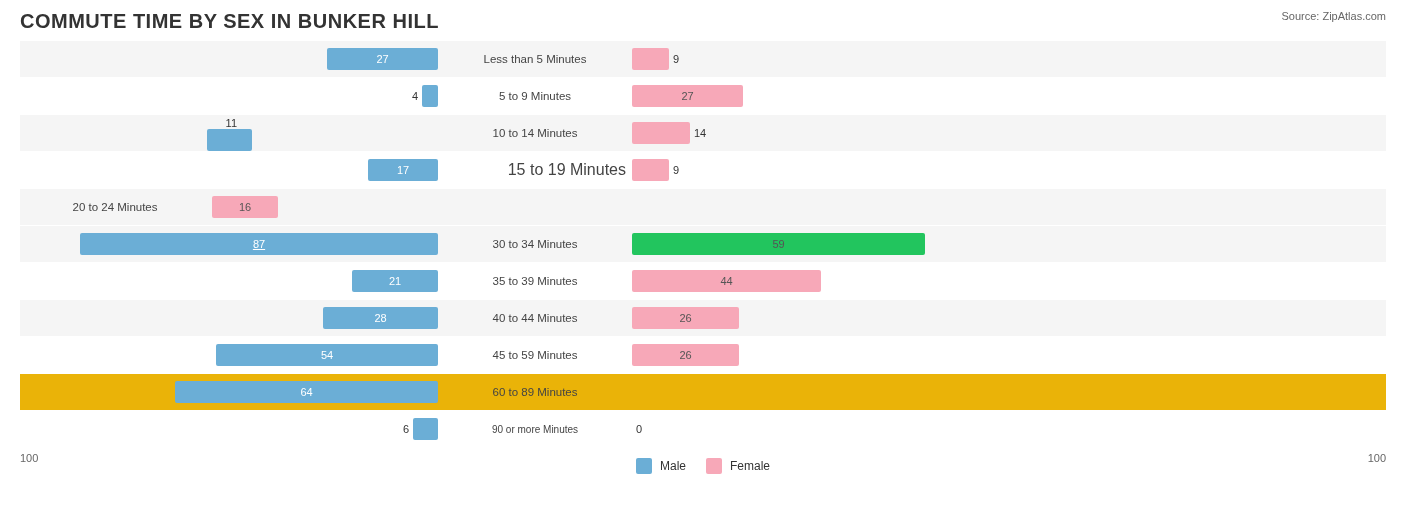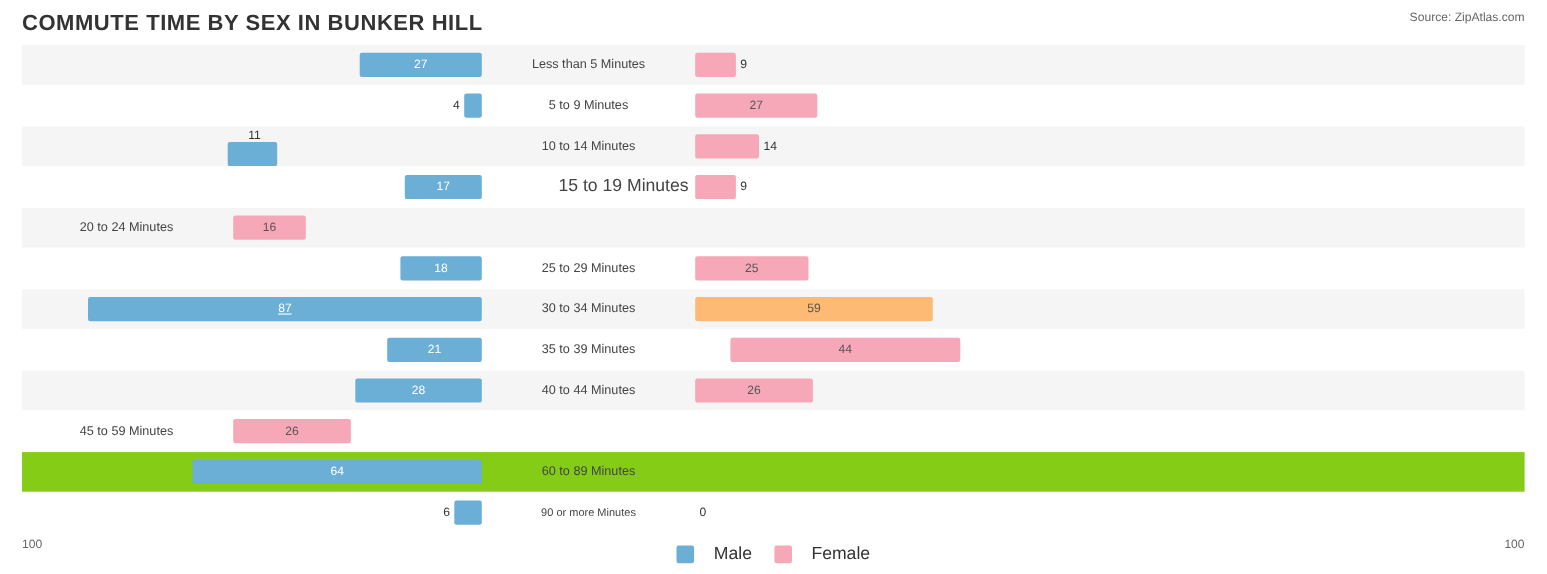--- a/index.html
+++ b/index.html
@@ -34,22 +34,22 @@
     .legend {
       display: flex;
       justify-content: center;
       align-items: center;
       gap: 20px;
       margin-top: 6px;
     }
     .legend-item {
       display: flex;
       align-items: center;
-      gap: 18px;
-      font-size: 16px;
+      gap: 8px;
+      font-size: 12px;
       color: #333;
     }
     .legend-box {
       width: 16px;
       height: 16px;
       border-radius: 2px;
     }
     .axis-labels {
       display: flex;
       justify-content: space-between;
@@ -123,60 +123,45 @@
       </div>
       <div style="display: flex; align-items: center; height: 36px; background: rgb(245, 245, 245); margin-bottom: 1px;">
         <div style="width: 190px; text-align: center; font-size: 11.5px; color: rgb(68, 68, 68); flex-shrink: 0; padding: 0px 4px;">20 to 24 Minutes</div>
         <div style="width: 420px; display: flex; align-items: center; justify-content: flex-start; height: 100%; padding-left: 2px;">
           <div style="height: 22px; background: rgb(247, 168, 184); border-radius: 2px; width: 66px; display: flex; align-items: center; justify-content: center; flex-shrink: 0;">
             <span style="font-size: 11px; color: rgb(85, 85, 85);">16</span>
           </div>
           <span style="font-size: 11px; color: rgb(51, 51, 51); margin-left: 4px; min-width: 20px;"></span>
         </div>
       </div>
-      <div style="display: flex; align-items: center; height: 36px; background: rgb(255, 255, 255); margin-bottom: 1px;">
-        <div style="width: 420px; display: flex; align-items: center; justify-content: flex-end; height: 100%; padding-right: 2px;">
-          <span style="font-size: 11px; color: rgb(51, 51, 51); margin-right: 4px; min-width: 20px; text-align: right;"></span>
-          <div style="height: 22px; background: rgb(107, 174, 214); border-radius: 2px; width: 74px; display: flex; align-items: center; justify-content: center; flex-shrink: 0;">
-            <span style="font-size: 11px; color: rgb(255, 255, 255);">18</span>
-          </div>
-        </div>
-        <div style="width: 190px; text-align: center; font-size: 11.5px; color: rgb(68, 68, 68); flex-shrink: 0; padding: 0px 4px;">25 to 29 Minutes</div>
-        <div style="width: 420px; display: flex; align-items: center; justify-content: flex-start; height: 100%; padding-left: 2px;">
-          <div style="height: 22px; background: rgb(247, 168, 184); border-radius: 2px; width: 103px; display: flex; align-items: center; justify-content: center; flex-shrink: 0;">
-            <span style="font-size: 11px; color: rgb(85, 85, 85);">25</span>
-          </div>
-          <span style="font-size: 11px; color: rgb(51, 51, 51); margin-left: 4px; min-width: 20px;"></span>
-        </div>
-      </div>
       <div style="display: flex; align-items: center; height: 36px; background: rgb(245, 245, 245); margin-bottom: 1px;">
         <div style="width: 420px; display: flex; align-items: center; justify-content: flex-end; height: 100%; padding-right: 2px;">
           <span style="font-size: 11px; color: rgb(51, 51, 51); margin-right: 4px; min-width: 20px; text-align: right;"></span>
           <div style="height: 22px; background: rgb(107, 174, 214); border-radius: 2px; width: 358px; display: flex; align-items: center; justify-content: center; flex-shrink: 0;">
             <span style="font-size: 11px; color: rgb(255, 255, 255); text-decoration: underline;">87</span>
           </div>
         </div>
         <div style="width: 190px; text-align: center; font-size: 11.5px; color: rgb(68, 68, 68); flex-shrink: 0; padding: 0px 4px;">30 to 34 Minutes</div>
         <div style="width: 420px; display: flex; align-items: center; justify-content: flex-start; height: 100%; padding-left: 2px;">
-          <div style="height: 22px; background: #fdba74; border-radius: 2px; width: 216px; display: flex; align-items: center; justify-content: center; flex-shrink: 0;">
+          <div style="height: 22px; background: #22c55e; border-radius: 2px; width: 293px; display: flex; align-items: center; justify-content: center; flex-shrink: 0;">
             <span style="font-size: 11px; color: rgb(85, 85, 85);">59</span>
           </div>
           <span style="font-size: 11px; color: rgb(51, 51, 51); margin-left: 4px; min-width: 20px;"></span>
         </div>
       </div>
       <div style="display: flex; align-items: center; height: 36px; background: rgb(255, 255, 255); margin-bottom: 1px;">
         <div style="width: 420px; display: flex; align-items: center; justify-content: flex-end; height: 100%; padding-right: 2px;">
           <span style="font-size: 11px; color: rgb(51, 51, 51); margin-right: 4px; min-width: 20px; text-align: right;"></span>
           <div style="height: 22px; background: rgb(107, 174, 214); border-radius: 2px; width: 86px; display: flex; align-items: center; justify-content: center; flex-shrink: 0;">
             <span style="font-size: 11px; color: rgb(255, 255, 255);">21</span>
           </div>
         </div>
         <div style="width: 190px; text-align: center; font-size: 11.5px; color: rgb(68, 68, 68); flex-shrink: 0; padding: 0px 4px;">35 to 39 Minutes</div>
         <div style="width: 420px; display: flex; align-items: center; justify-content: flex-start; height: 100%; padding-left: 2px;">
-          <div style="height: 22px; background: rgb(247, 168, 184); border-radius: 2px; width: 209px; display: flex; align-items: center; justify-content: center; flex-shrink: 0; margin-left: 32px;">
+          <div style="height: 22px; background: rgb(247, 168, 184); border-radius: 2px; width: 189px; display: flex; align-items: center; justify-content: center; flex-shrink: 0;">
             <span style="font-size: 11px; color: rgb(85, 85, 85);">44</span>
           </div>
           <span style="font-size: 11px; color: rgb(51, 51, 51); margin-left: 4px; min-width: 20px;"></span>
         </div>
       </div>
       <div style="display: flex; align-items: center; height: 36px; background: rgb(245, 245, 245); margin-bottom: 1px;">
         <div style="width: 420px; display: flex; align-items: center; justify-content: flex-end; height: 100%; padding-right: 2px;">
           <span style="font-size: 11px; color: rgb(51, 51, 51); margin-right: 4px; min-width: 20px; text-align: right;"></span>
           <div style="height: 22px; background: rgb(107, 174, 214); border-radius: 2px; width: 115px; display: flex; align-items: center; justify-content: center; flex-shrink: 0;">
             <span style="font-size: 11px; color: rgb(255, 255, 255);">28</span>
@@ -184,29 +169,35 @@
         </div>
         <div style="width: 190px; text-align: center; font-size: 11.5px; color: rgb(68, 68, 68); flex-shrink: 0; padding: 0px 4px;">40 to 44 Minutes</div>
         <div style="width: 420px; display: flex; align-items: center; justify-content: flex-start; height: 100%; padding-left: 2px;">
           <div style="height: 22px; background: rgb(247, 168, 184); border-radius: 2px; width: 107px; display: flex; align-items: center; justify-content: center; flex-shrink: 0;">
             <span style="font-size: 11px; color: rgb(85, 85, 85);">26</span>
           </div>
           <span style="font-size: 11px; color: rgb(51, 51, 51); margin-left: 4px; min-width: 20px;"></span>
         </div>
       </div>
       <div style="display: flex; align-items: center; height: 36px; background: rgb(255, 255, 255); margin-bottom: 1px;">
+        <div style="width: 420px; display: flex; align-items: center; justify-content: flex-end; height: 100%; padding-right: 2px;">
+          <span style="font-size: 11px; color: rgb(51, 51, 51); margin-right: 4px; min-width: 20px; text-align: right;"></span>
+          <div style="height: 22px; background: rgb(107, 174, 214); border-radius: 2px; width: 222px; display: flex; align-items: center; justify-content: center; flex-shrink: 0;">
+            <span style="font-size: 11px; color: rgb(255, 255, 255);">54</span>
+          </div>
+        </div>
         <div style="width: 190px; text-align: center; font-size: 11.5px; color: rgb(68, 68, 68); flex-shrink: 0; padding: 0px 4px;">45 to 59 Minutes</div>
         <div style="width: 420px; display: flex; align-items: center; justify-content: flex-start; height: 100%; padding-left: 2px;">
           <div style="height: 22px; background: rgb(247, 168, 184); border-radius: 2px; width: 107px; display: flex; align-items: center; justify-content: center; flex-shrink: 0;">
             <span style="font-size: 11px; color: rgb(85, 85, 85);">26</span>
           </div>
           <span style="font-size: 11px; color: rgb(51, 51, 51); margin-left: 4px; min-width: 20px;"></span>
         </div>
       </div>
-      <div style="display: flex; align-items: center; height: 36px; background: #84cc16; margin-bottom: 1px;">
+      <div style="display: flex; align-items: center; height: 36px; background: #eab308; margin-bottom: 1px;">
         <div style="width: 420px; display: flex; align-items: center; justify-content: flex-end; height: 100%; padding-right: 2px;">
           <span style="font-size: 11px; color: rgb(51, 51, 51); margin-right: 4px; min-width: 20px; text-align: right;"></span>
           <div style="height: 22px; background: rgb(107, 174, 214); border-radius: 2px; width: 263px; display: flex; align-items: center; justify-content: center; flex-shrink: 0;">
             <span style="font-size: 11px; color: rgb(255, 255, 255);">64</span>
           </div>
         </div>
         <div style="width: 190px; text-align: center; font-size: 11.5px; color: rgb(68, 68, 68); flex-shrink: 0; padding: 0px 4px;">60 to 89 Minutes</div>
       </div>
       <div style="display: flex; align-items: center; height: 36px; background: rgb(255, 255, 255); margin-bottom: 1px;">
         <div style="width: 420px; display: flex; align-items: center; justify-content: flex-end; height: 100%; padding-right: 2px;">

